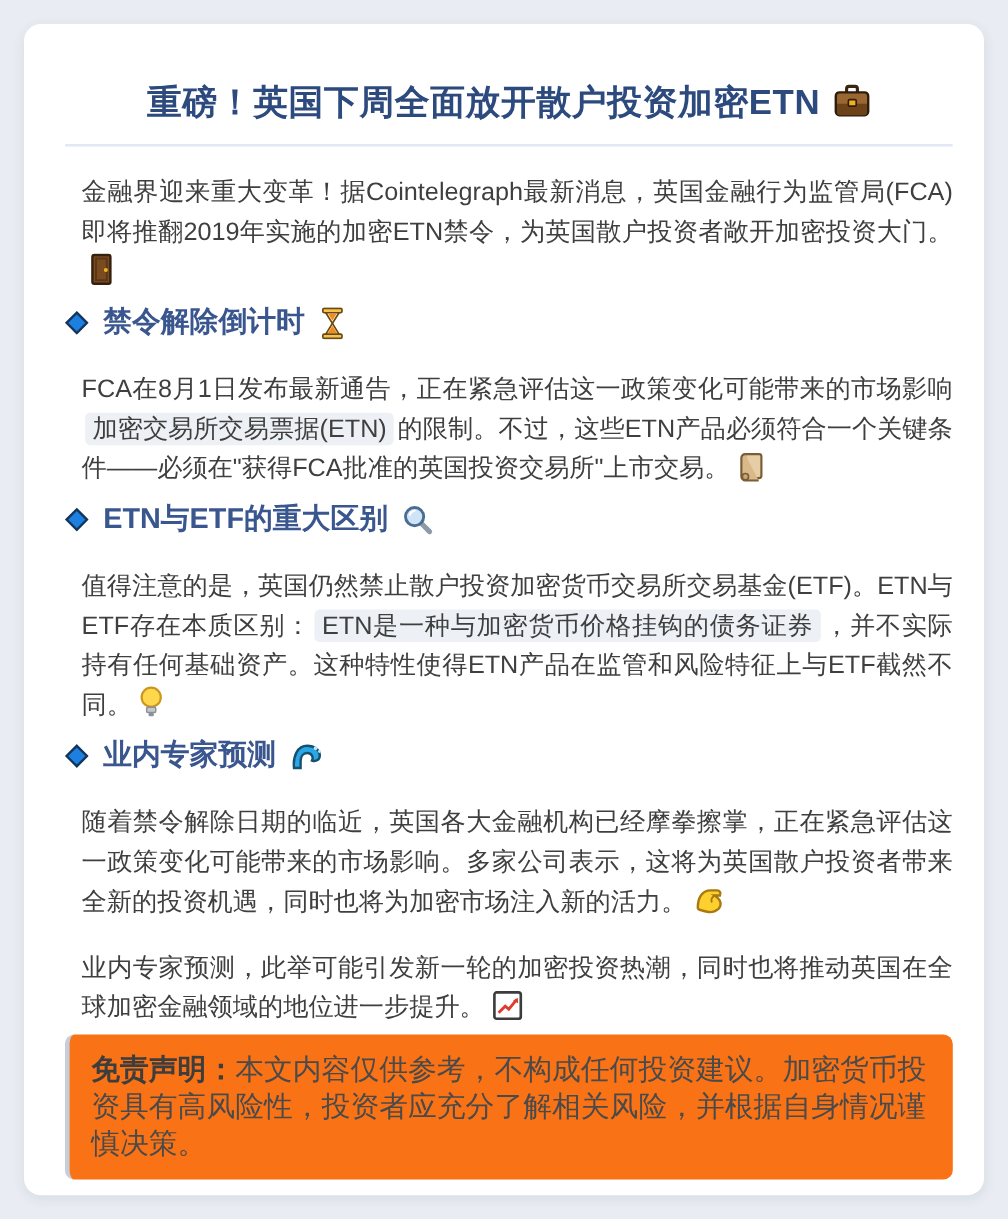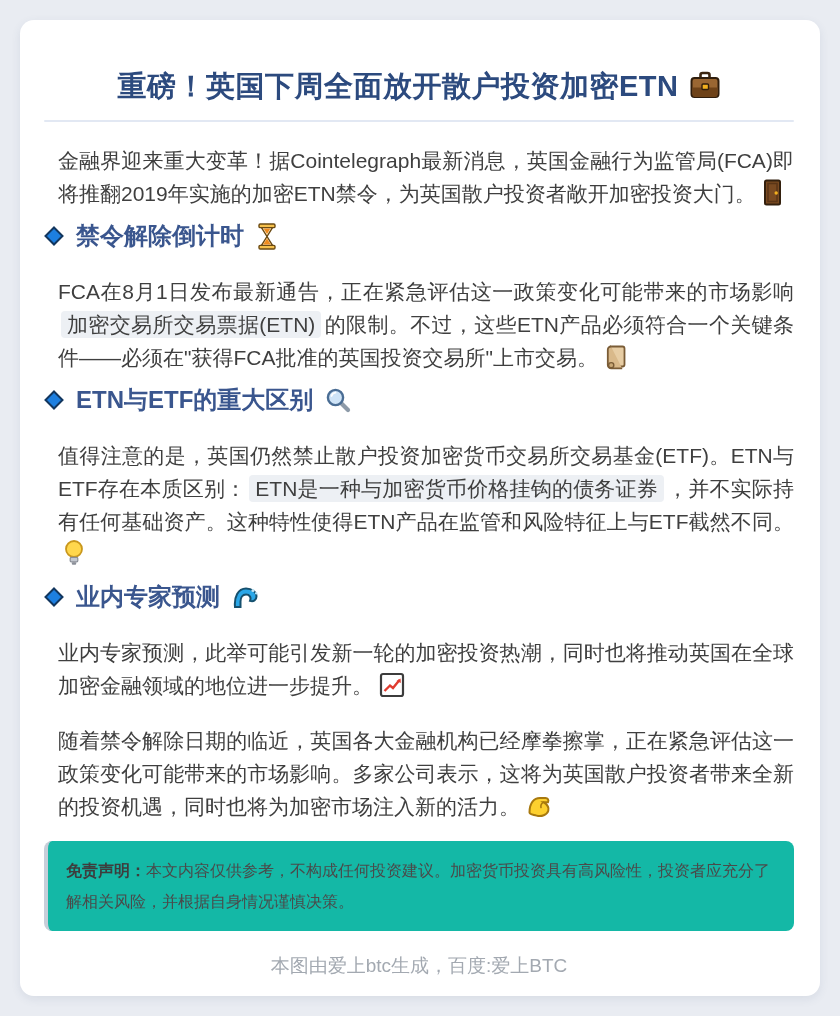--- a/index.html
+++ b/index.html
@@ -11,21 +11,21 @@
     font-family: "Liberation Sans", "DejaVu Sans", sans-serif;
     -webkit-font-smoothing: antialiased;
   }
   .card {
     position: absolute;
     left: 20px; top: 20px;
     width: 800px; height: 976px;
     background: #ffffff;
     border-radius: 14px;
     box-shadow: 0 3px 10px rgba(60, 80, 120, 0.10);
-    padding: 22px 26px 0 24px;
+    padding: 22px 26px 0 34px;
     box-sizing: border-box;
     overflow: hidden;
   }
   .title {
     margin: 24px 0 14px 0;
     text-align: center;
     font-size: 29px;
     font-weight: 700;
     color: #2c4a7e;
     line-height: 40px;
@@ -55,26 +55,26 @@
     display: flex;
     align-items: center;
     gap: 12px;
     margin: 9px 0 0 0;
     font-size: 24px;
     font-weight: 700;
     color: #3a568e;
     line-height: 34px;
   }
   .disclaimer {
-    margin-top: 18px;
-    background: #14b8a6;
+    margin-top: 6px;
+    background: #f97316;
     border-left: 4px solid #c7ced9;
     border-radius: 8px;
     padding: 14px 18px;
-    font-size: 16px;
+    font-size: 24px;
     line-height: 31px;
     color: #4a4a4a;
   }
   .disclaimer .disc-label { font-weight: 700; color: #3d3d3d; }
   .footer {
     margin-top: 22px;
     text-align: center;
     font-size: 19px;
     color: #a3a9b1;
   }
@@ -144,28 +144,28 @@
       <polygon points="10,1.5 18.5,10 10,18.5 1.5,10" fill="#1d7fe0" stroke="#12365e" stroke-width="2"></polygon>
     </svg>
       <span>业内专家预测</span>
       <svg class="icon" width="27" height="25" viewBox="0 0 27 25">
       <path d="M3 22 C2 12 6 3.5 14 3.5 C20 3.5 24.5 7 24.5 11.5 C24.5 15 21.5 17 18 15.8 C19.5 12.5 17.5 9.5 14 9.5 C10.5 9.5 8.5 12.5 8.5 16.5 L8.5 22 Z" fill="#2aa7e8" stroke="#16506e" stroke-width="2"></path>
       <circle cx="21" cy="5.5" r="1.6" fill="#bfe6f8"></circle>
       <circle cx="24.2" cy="8.2" r="1.2" fill="#bfe6f8"></circle>
     </svg>
     </h2>
 
+  <p class="para"><span>随着禁令解除日期的临近，英国各大金融机构已经摩拳擦掌，正在紧急评估这一政策变化可能带来的市场影响。多家公司表示，这将为英国散户投资者带来全新的投资机遇，同时也将为加密市场注入新的活力。</span><svg class="icon" width="26" height="25" viewBox="0 0 26 25">
+      <path d="M3.5 18.5 C3.5 9 8 4 14 4 L19.5 4 C21.8 4 23 6 22 8.2 L17.5 8.2 C21 10.5 23.3 13.5 22.3 16.8 C21 21 15.5 23 10.5 21.6 C6 20.4 3.5 20.3 3.5 18.5 Z" fill="#fdd02f" stroke="#a8790e" stroke-width="2"></path>
+      <path d="M17.5 8.2 C15.5 9.5 14.5 11.5 15 13.5" fill="none" stroke="#a8790e" stroke-width="1.6" stroke-linecap="round"></path>
+    </svg></p>
+
   <p class="para"><span>业内专家预测，此举可能引发新一轮的加密投资热潮，同时也将推动英国在全球加密金融领域的地位进一步提升。</span><svg class="icon" width="26" height="26" viewBox="0 0 26 26">
       <rect x="2" y="2" width="22" height="22" rx="2" fill="#ffffff" stroke="#3c3c3c" stroke-width="2.2"></rect>
       <polyline points="5.5,19 11,13.5 14,16 20.5,8" fill="none" stroke="#e03b2f" stroke-width="2.4"></polyline>
       <polygon points="21.5,6.5 21.8,11 17.5,9" fill="#e03b2f"></polygon>
-    </svg></p>
-
-  <p class="para"><span>随着禁令解除日期的临近，英国各大金融机构已经摩拳擦掌，正在紧急评估这一政策变化可能带来的市场影响。多家公司表示，这将为英国散户投资者带来全新的投资机遇，同时也将为加密市场注入新的活力。</span><svg class="icon" width="26" height="25" viewBox="0 0 26 25">
-      <path d="M3.5 18.5 C3.5 9 8 4 14 4 L19.5 4 C21.8 4 23 6 22 8.2 L17.5 8.2 C21 10.5 23.3 13.5 22.3 16.8 C21 21 15.5 23 10.5 21.6 C6 20.4 3.5 20.3 3.5 18.5 Z" fill="#fdd02f" stroke="#a8790e" stroke-width="2"></path>
-      <path d="M17.5 8.2 C15.5 9.5 14.5 11.5 15 13.5" fill="none" stroke="#a8790e" stroke-width="1.6" stroke-linecap="round"></path>
     </svg></p>
 
   <div class="disclaimer"><span class="disc-label">免责声明：</span><span>本文内容仅供参考，不构成任何投资建议。加密货币投资具有高风险性，投资者应充分了解相关风险，并根据自身情况谨慎决策。</span></div>
 
   <div class="footer">本图由爱上btc生成，百度:爱上BTC</div>
 
 </div>
 
 </body></html>

